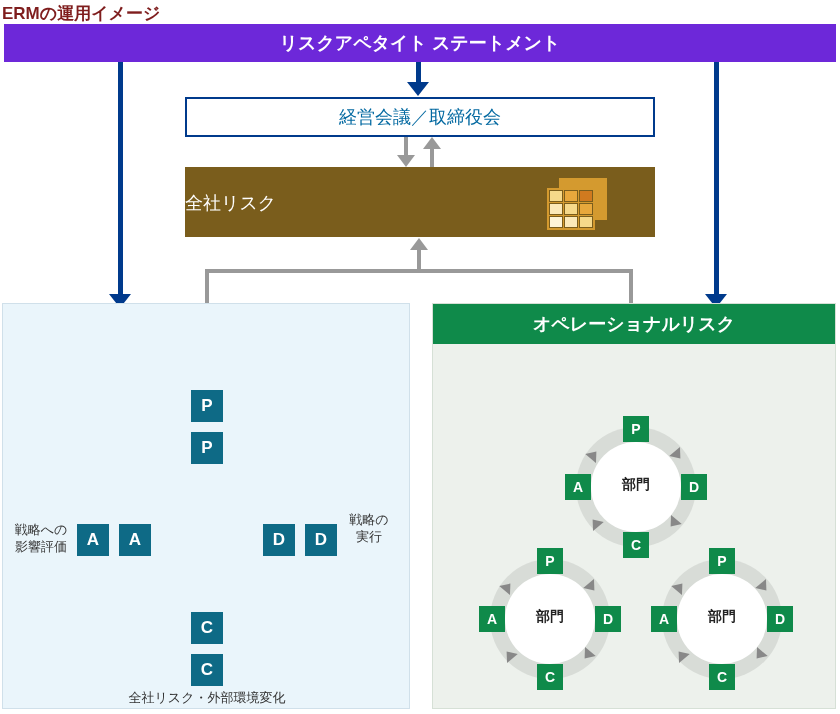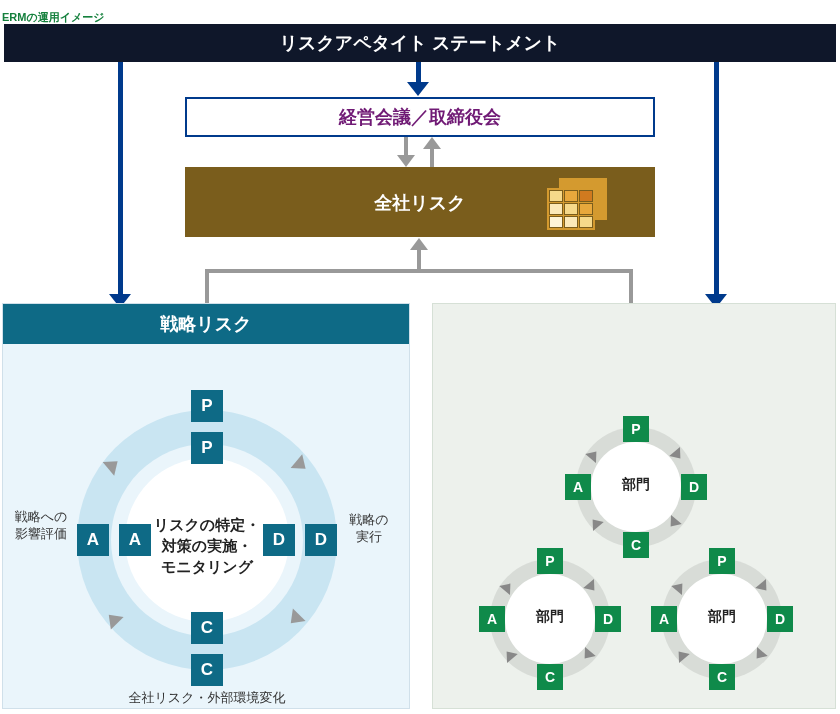--- a/index.html
+++ b/index.html
@@ -1,20 +1,20 @@
 <!DOCTYPE html>
 <html><head>
 <meta charset="utf-8">
 <style>
 *{box-sizing:border-box;margin:0;padding:0}
 body{font-family:"Hiragino Kaku Gothic ProN","Meiryo",sans-serif;background:#fff;width:840px;height:714px;position:relative;overflow:hidden}
-.title{position:absolute;top:10px;left:2px;color:#15803d;font-size:11px;font-weight:bold}
-.top-banner{position:absolute;top:24px;left:4px;width:832px;height:38px;background:#0f172a;color:#fff;text-align:center;line-height:38px;font-size:18px;font-weight:bold}
-.mgmt-box{position:absolute;top:97px;left:185px;width:470px;height:40px;border:2px solid #003a8c;color:#701a75;text-align:center;line-height:36px;font-size:18px;font-weight:bold;background:#fff}
-.corp-risk{position:absolute;top:167px;left:185px;width:470px;height:70px;background:#7a5d1c;color:#fff;text-align:center;font-size:18px;font-weight:bold}
+.title{position:absolute;top:2px;left:2px;color:#7f1d1d;font-size:17px;font-weight:bold}
+.top-banner{position:absolute;top:24px;left:4px;width:832px;height:38px;background:#6d28d9;color:#fff;text-align:center;line-height:38px;font-size:18px;font-weight:bold}
+.mgmt-box{position:absolute;top:97px;left:185px;width:470px;height:40px;border:2px solid #003a8c;color:#0369a1;text-align:center;line-height:36px;font-size:18px;font-weight:normal;background:#fff}
+.corp-risk{position:absolute;top:167px;left:185px;width:470px;height:70px;background:#7a5d1c;color:#fff;font-size:18px;font-weight:normal}
 .corp-risk-label{position:absolute;left:0;width:100%;top:24px}
 .heatmap{position:absolute;right:38px;top:11px;width:70px;height:48px}
 .grid{position:absolute;width:48px;height:42px;background:#d49a2f}
 .grid.back{left:12px;top:0}
 .grid.front{left:0;top:10px}
 .cell{position:absolute;width:14px;height:12px;border:1px solid #7a5d1c}
 .arrow-blue{position:absolute;width:0;height:0;border-left:11px solid transparent;border-right:11px solid transparent;border-top:14px solid #003a8c}
 .arrow-gray-down{position:absolute;width:0;height:0;border-left:9px solid transparent;border-right:9px solid transparent;border-top:12px solid #999}
 .arrow-gray-up{position:absolute;width:0;height:0;border-left:9px solid transparent;border-right:9px solid transparent;border-bottom:12px solid #999}
 .vline-blue{position:absolute;width:5px;background:#003a8c}
@@ -83,52 +83,39 @@
   </div>
 </div>
 
 <div class="vline-gray" style="left:417px;top:249px;height:22px"></div>
 <div class="arrow-gray-up" style="left:410px;top:238px"></div>
 <div class="hline-gray" style="left:205px;top:269px;width:428px"></div>
 <div class="vline-gray" style="left:205px;top:269px;height:35px"></div>
 <div class="vline-gray" style="left:629px;top:269px;height:35px"></div>
 
 <div class="panel-left">
-  <div class="panel-header hdr-left">戦略リスク</div>
-  <div class="pdca-wrap">
-    <div class="ring outer"></div>
-    <div class="ring outer-in"></div>
-    <div class="ring inner"></div>
-
-    <div style="position:absolute;left:218px;top:46px;width:0;height:0;border-top:9px solid transparent;border-bottom:9px solid transparent;border-left:12px solid #999;transform:rotate(40deg)"></div>
-    <div style="position:absolute;left:212px;top:200px;width:0;height:0;border-top:9px solid transparent;border-bottom:9px solid transparent;border-left:12px solid #999;transform:rotate(135deg)"></div>
-    <div style="position:absolute;left:30px;top:200px;width:0;height:0;border-top:9px solid transparent;border-bottom:9px solid transparent;border-left:12px solid #999;transform:rotate(-135deg)"></div>
-    <div style="position:absolute;left:30px;top:46px;width:0;height:0;border-top:9px solid transparent;border-bottom:9px solid transparent;border-left:12px solid #999;transform:rotate(-40deg)"></div>
-    <div class="center-text" style="white-space:pre-line">リスクの特定・
-対策の実施・
-モニタリング</div>
-  </div>
 
   <div class="sq teal" style="left:188px;top:86px">P</div>
   <div class="sq teal" style="left:188px;top:128px">P</div>
   <div class="sq teal" style="left:302px;top:220px">D</div>
   <div class="sq teal" style="left:260px;top:220px">D</div>
   <div class="sq teal" style="left:188px;top:308px">C</div>
   <div class="sq teal" style="left:188px;top:350px">C</div>
   <div class="sq teal" style="left:116px;top:220px">A</div>
   <div class="sq teal" style="left:74px;top:220px">A</div>
 
   <div class="lbl" style="left:334px;top:208px;width:64px;white-space:pre-line">戦略の
 実行</div>
-  <div class="lbl" style="left:6px;top:205px;width:64px;white-space:pre-line">戦略への
+  <div class="lbl" style="left:6px;top:218px;width:64px;white-space:pre-line">戦略への
 影響評価</div>
   <div class="lbl" style="left:80px;top:386px;width:248px">全社リスク・外部環境変化</div>
 </div>
 
 <div class="panel-right">
+  <div class="panel-header hdr-right">オペレーショナルリスク</div>
 
   <div class="mini-wrap" style="left:128px;top:108px">
     <div class="mini-ring o"></div>
       <div class="mini-ring i"></div>
     <div style="position:absolute;left:112px;top:36px;width:0;height:0;border-top:7px solid transparent;border-bottom:7px solid transparent;border-left:9px solid #888;transform:rotate(50deg)"></div>
     <div style="position:absolute;left:108px;top:104px;width:0;height:0;border-top:7px solid transparent;border-bottom:7px solid transparent;border-left:9px solid #888;transform:rotate(130deg)"></div>
     <div style="position:absolute;left:30px;top:104px;width:0;height:0;border-top:7px solid transparent;border-bottom:7px solid transparent;border-left:9px solid #888;transform:rotate(-130deg)"></div>
     <div style="position:absolute;left:28px;top:36px;width:0;height:0;border-top:7px solid transparent;border-bottom:7px solid transparent;border-left:9px solid #888;transform:rotate(-50deg)"></div>
     <div class="mini-center">部門</div>
     <div class="msq" style="left:62px;top:4px">P</div>

